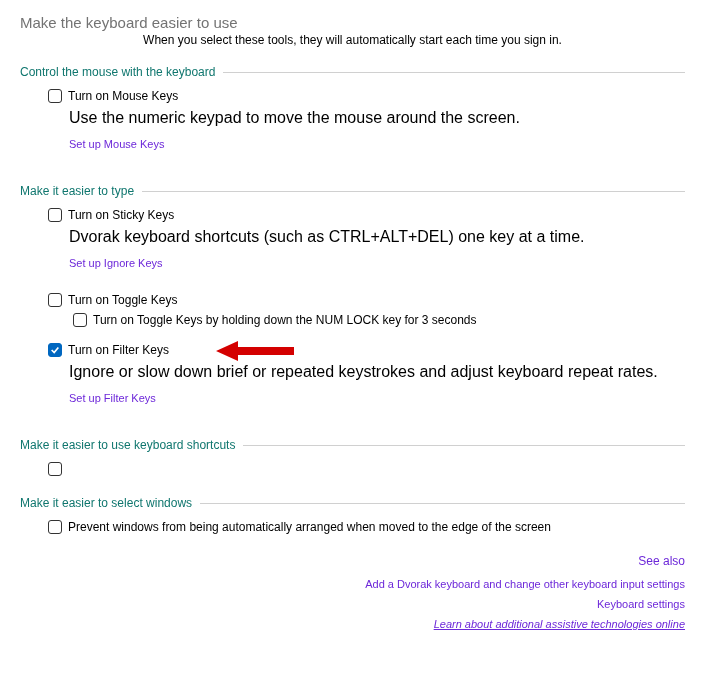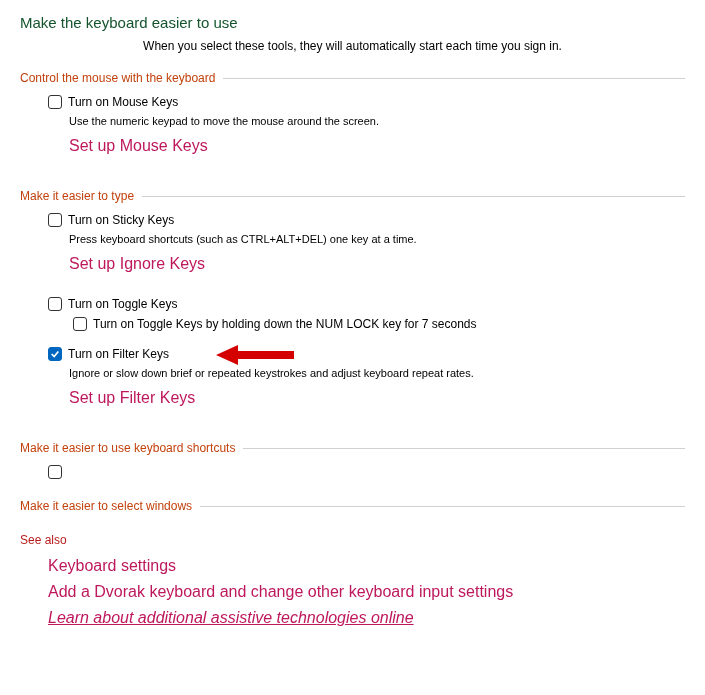--- a/index.html
+++ b/index.html
@@ -5,42 +5,42 @@
     * { box-sizing: border-box; margin: 0; padding: 0; }
     body {
       font-family: 'Segoe UI', Tahoma, sans-serif;
       font-size: 12px;
       color: #000;
       background: #fff;
       padding: 14px 20px 20px 20px;
       width: 705px;
     }
     .page-title {
-      color: #14532d;
+      color: #737373;
       font-size: 15px;
       font-weight: 400;
-      margin-bottom: 8px;
+      margin-bottom: 2px;
     }
     .page-subtitle {
       color: #000;
       font-size: 12px;
       margin-bottom: 18px;
       text-align: center;
     }
     .section {
       margin-bottom: 20px;
     }
     .section-header {
       display: flex;
       align-items: center;
       margin-bottom: 10px;
     }
     .section-title {
       font-size: 12px;
-      color: #c2410c;
+      color: #0f766e;
       white-space: nowrap;
       padding-right: 8px;
     }
     .section-rule {
       flex: 1;
       height: 1px;
       background: #d0d0d0;
     }
     .option-row {
       display: flex;
@@ -69,38 +69,40 @@
     .checkbox.checked svg {
       width: 10px;
       height: 10px;
       display: block;
     }
     .option-label {
       font-size: 12px;
       color: #000;
     }
     .desc {
-      font-size: 11px;
+      font-size: 16px;
       color: #000;
       margin-left: 49px;
       margin-bottom: 10px;
     }
     .link {
-      color: #be185d;
-      font-size: 16px;
+      color: #6d28d9;
+      font-size: 11px;
       margin-left: 49px;
       margin-bottom: 14px;
       display: inline-block;
       cursor: pointer;
+      text-align: right;
     }
     .link.underline { text-decoration: underline; font-style: italic; }
     .see-also-title {
       font-size: 12px;
-      color: #b91c1c;
+      color: #6d28d9;
       margin-bottom: 10px;
+      text-align: right;
     }
     .see-also-links { margin-left: 28px; }
     .see-also-links .link { margin-left: 0; display: block; margin-bottom: 8px; }
     .arrow {
       position: absolute;
       left: 168px;
       top: -4px;
       width: 80px;
       height: 24px;
       pointer-events: none;
@@ -129,32 +131,32 @@
 <div class="section">
   <div class="section-header">
     <span class="section-title">Make it easier to type</span>
     <span class="section-rule"></span>
   </div>
 
   <div class="option-row">
     <span class="checkbox"></span>
     <span class="option-label">Turn on Sticky Keys</span>
   </div>
-  <div class="desc">Press keyboard shortcuts (such as CTRL+ALT+DEL) one key at a time.</div>
+  <div class="desc">Dvorak keyboard shortcuts (such as CTRL+ALT+DEL) one key at a time.</div>
   <span class="link">Set up Ignore Keys</span>
 
   <div class="spacer"></div>
 
   <div class="option-row">
     <span class="checkbox"></span>
     <span class="option-label">Turn on Toggle Keys</span>
   </div>
   <div class="option-row nested2">
     <span class="checkbox"></span>
-    <span class="option-label">Turn on Toggle Keys by holding down the NUM LOCK key for 7 seconds</span>
+    <span class="option-label">Turn on Toggle Keys by holding down the NUM LOCK key for 3 seconds</span>
   </div>
 
   <div class="spacer"></div>
 
   <div class="option-row" style="position:relative;">
     <span class="checkbox checked">
       <svg viewBox="0 0 12 12">
           <path d="M2 6 L5 9 L10 3" stroke="#fff" stroke-width="2" fill="none"></path>
         </svg>
     </span>
@@ -176,20 +178,24 @@
   <div class="option-row">
     <span class="checkbox"></span>
   </div>
 </div>
 
 <div class="section">
   <div class="section-header">
     <span class="section-title">Make it easier to select windows</span>
     <span class="section-rule"></span>
   </div>
+  <div class="option-row">
+    <span class="checkbox"></span>
+    <span class="option-label">Prevent windows from being automatically arranged when moved to the edge of the screen</span>
+  </div>
 </div>
 
 <div class="see-also-title">See also</div>
 <div class="see-also-links">
+  <span class="link">Add a Dvorak keyboard and change other keyboard input settings</span>
   <span class="link">Keyboard settings</span>
-  <span class="link">Add a Dvorak keyboard and change other keyboard input settings</span>
   <span class="link underline">Learn about additional assistive technologies online</span>
 </div>
 
 </body></html>

